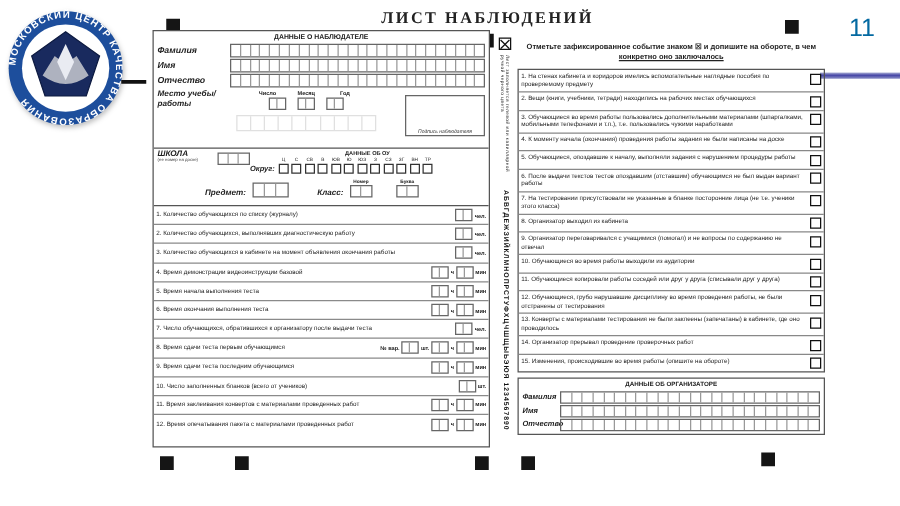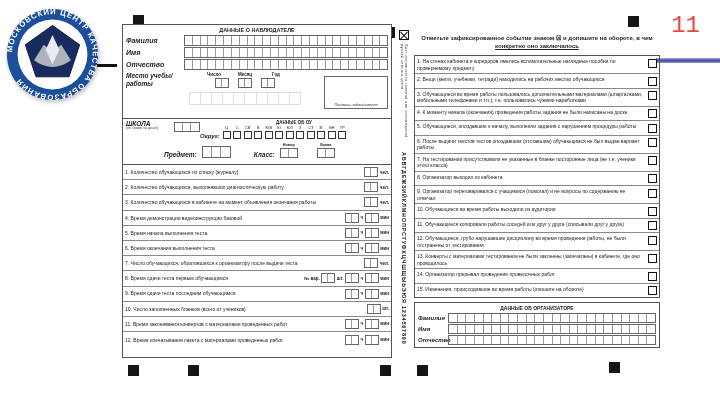--- a/index.html
+++ b/index.html
@@ -1,21 +1,21 @@
 <!DOCTYPE html>
 <html><head>
 <meta charset="utf-8">
 <style>
   html,body{margin:0;padding:0}
   body{width:720px;height:405px;background:#fff;font-family:"Liberation Sans",sans-serif;overflow:hidden}
   .slide{position:relative;width:720px;height:405px;background:#fff}
   .logo{position:absolute;left:4px;top:6px;width:97px;height:97px;filter:drop-shadow(1px 2px 2px rgba(0,0,0,.25))}
   .dash{position:absolute;left:97px;top:64px;width:20px;height:3px;background:#111}
   .title{position:absolute;left:118px;top:6px;width:544px;text-align:center;font-family:"Liberation Serif",serif;font-weight:bold;font-size:13px;letter-spacing:2px;color:#222}
-  .pagenum{position:absolute;right:20px;top:12px;font-family:Liberation Mono, monospace;font-size:24px;color:#ef4444}
+  .pagenum{position:absolute;right:20px;top:12px;font-family:Liberation Sans, sans-serif;font-size:20px;color:#0369a1}
   .accent{position:absolute;left:656px;top:58px;width:64px;height:5px;background:linear-gradient(180deg,#aeb3d6 0%,#4646a6 45%,#8d92c6 100%)}
   .rm{position:absolute;width:11px;height:11px;background:#151515}
   
   .lpanel{position:absolute;left:122px;top:24px;width:270px;height:334px;border:1px solid #555;box-sizing:border-box;color:#222;background:#fff;overflow:hidden}
   .secA{position:relative;height:94px;border-bottom:1px solid #555;padding:1px 3px;box-sizing:border-box}
   .secA-t{text-align:center;font-weight:bold;font-size:5.5px;margin:1px 0 2px}
   .nrow{display:flex;align-items:center;margin-bottom:1px}
   .flabel{width:58px;font-style:italic;font-weight:bold;font-size:7px;flex:none}
   .grid{display:flex;flex:1;height:11px;border:1px solid #666;box-sizing:border-box}
   .gc{flex:1;border-right:1px solid #999;box-sizing:border-box}
@@ -90,20 +90,21 @@
     <path id="logoArc" d="M50,50 m-41.5,0 a41.5,41.5 0 1,1 83,0 a41.5,41.5 0 1,1 -83,0" fill="none"></path>
     <text font-size="8" font-weight="bold" fill="#ffffff" letter-spacing="1" font-family="Liberation Sans, sans-serif">
       <textPath href="#logoArc" startOffset="2">МОСКОВСКИЙ ЦЕНТР КАЧЕСТВА ОБРАЗОВАНИЯ</textPath>
     </text>
     <path d="M50,20 L78,40 L67,73 L33,73 L22,40 Z" fill="#192a5e" stroke="#0d1a40" stroke-width="1"></path>
     <path d="M31,56 Q50,70 69,56 L59,40 Q50,48 41,40 Z" fill="#aeb2bf"></path>
     <path d="M50,30 L57,45 L50,60 L43,45 Z" fill="#e9ebf2"></path>
   </svg>
 
   <div class="dash"></div>
+  <div class="title">ЛИСТ НАБЛЮДЕНИЙ</div>
   <div class="pagenum">11</div>
   <div class="accent"></div>
 
   <div class="rm" style="left:133px;top:15px"></div>
   <div class="rm" style="left:384px;top:27px"></div>
   <div class="rm" style="left:628px;top:16px"></div>
   <div class="rm" style="left:128px;top:365px"></div>
   <div class="rm" style="left:188px;top:365px"></div>
   <div class="rm" style="left:380px;top:365px"></div>
   <div class="rm" style="left:417px;top:365px"></div>

